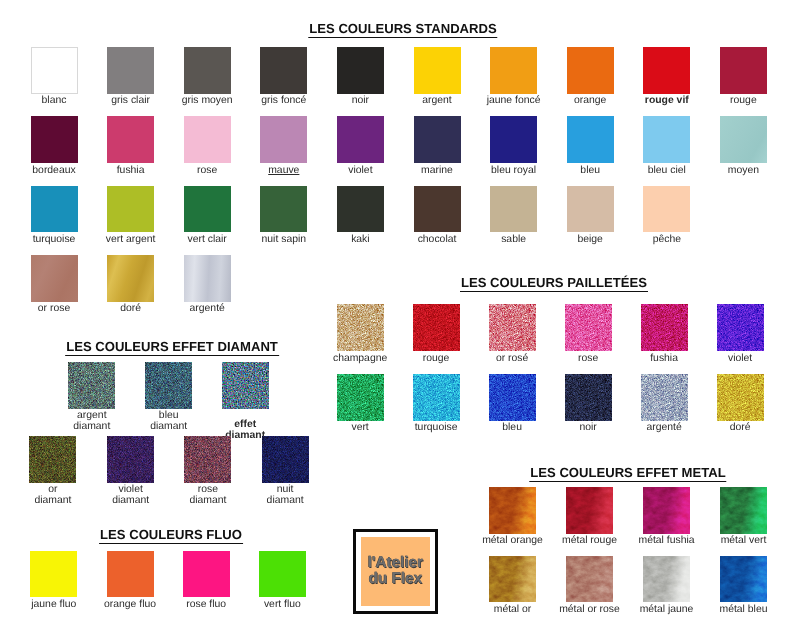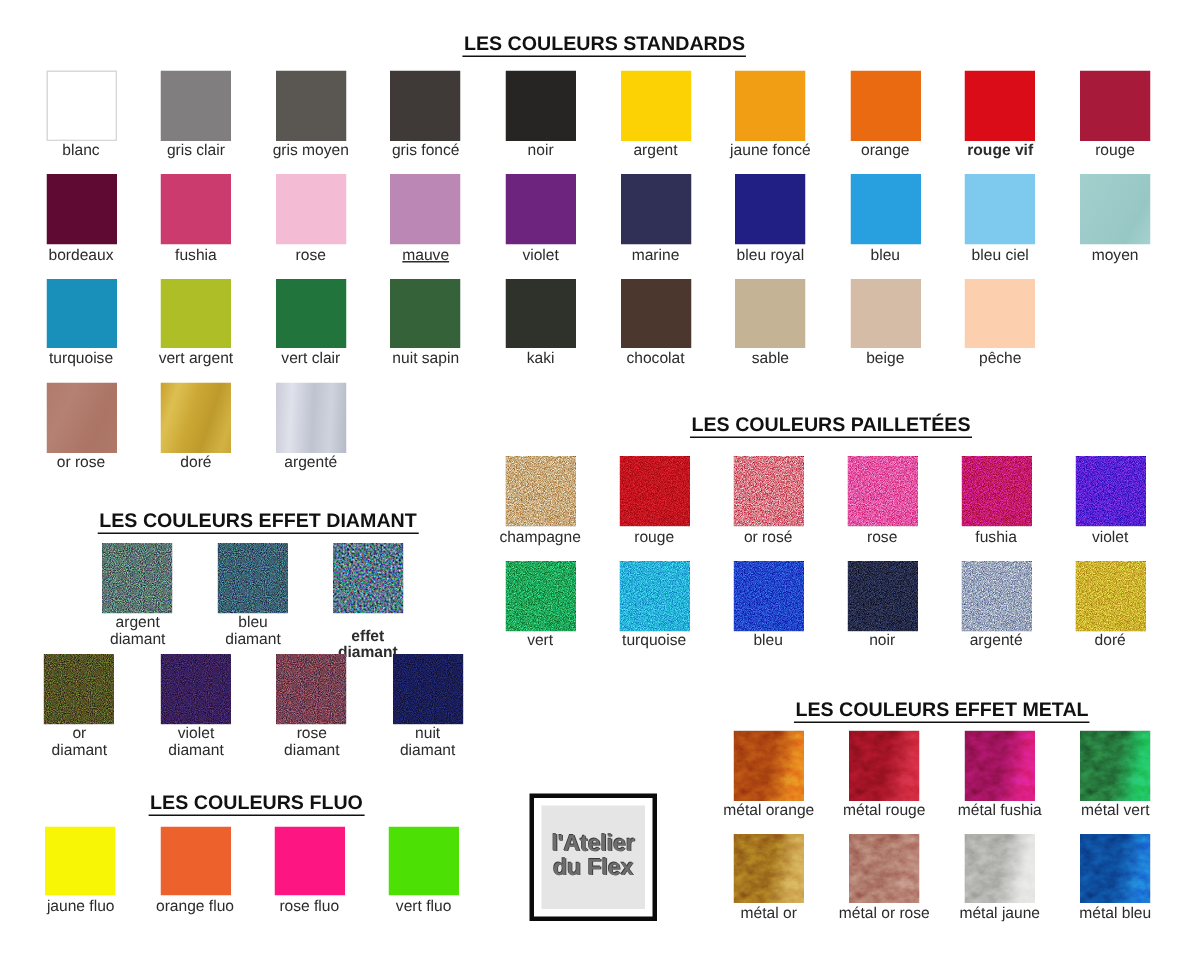--- a/index.html
+++ b/index.html
@@ -362,18 +362,18 @@
     <div class="sw" style="left:643px;top:555.5px;width:47px;height:46.8px;">
         <span class="chip" style="background:linear-gradient(100deg,#B3B4B0 0%,#B3B4B0 18%,#B3B4B0 52%,#E7E8E6 82%,#E7E8E6 100%);filter:url(#fx-metal);"></span>
       </div>
     <div class="lbl" style="left:666.5px;top:604.9px;">métal jaune</div>
     <div class="sw" style="left:720px;top:555.5px;width:47px;height:46.8px;">
         <span class="chip" style="background:linear-gradient(100deg,#0E4E9E 0%,#0E4E9E 18%,#0E4E9E 52%,#1E7DD8 82%,#1E7DD8 100%);filter:url(#fx-metal);"></span>
       </div>
     <div class="lbl" style="left:743.5px;top:604.9px;">métal bleu</div>
   </section>
   <div class="logo-box" style="left:352.9px;top:529px;width:85px;height:84.5px;border:3.5px solid #0b0b0b;">
-    <div class="logo-fill" style="left:5px;top:5px;right:5px;bottom:5px;background:#e5e5e5;">
+    <div class="logo-fill" style="left:5px;top:5px;right:5px;bottom:5px;background:#fdba74;">
       <div class="logo-txt" style="top:17px;font-size:15.5px;letter-spacing:-0.1px;color:#6e6e6e;text-shadow:0.6px 0.6px 0 #3b3b3b,-0.4px -0.4px 0 #3b3b3b;">l'Atelier</div>
       <div class="logo-txt" style="top:33px;font-size:15.5px;letter-spacing:-0.1px;color:#6e6e6e;text-shadow:0.6px 0.6px 0 #3b3b3b,-0.4px -0.4px 0 #3b3b3b;">du Flex</div>
     </div>
   </div>
 </div>
 
 </body></html>

